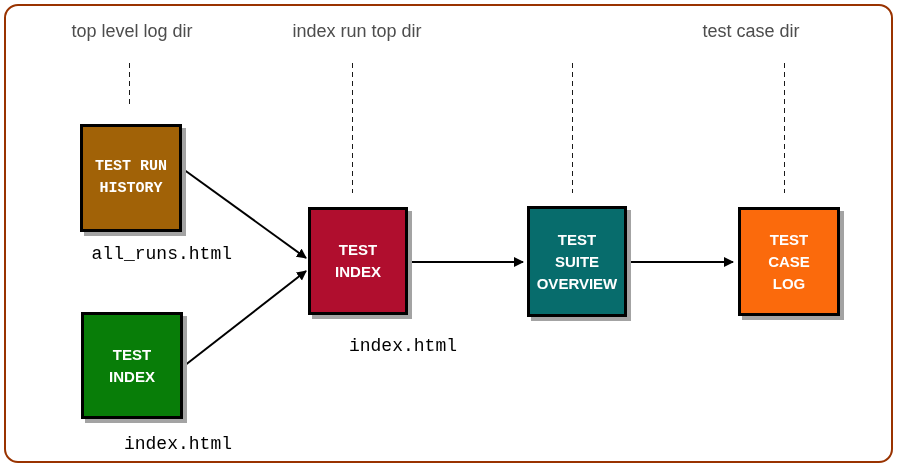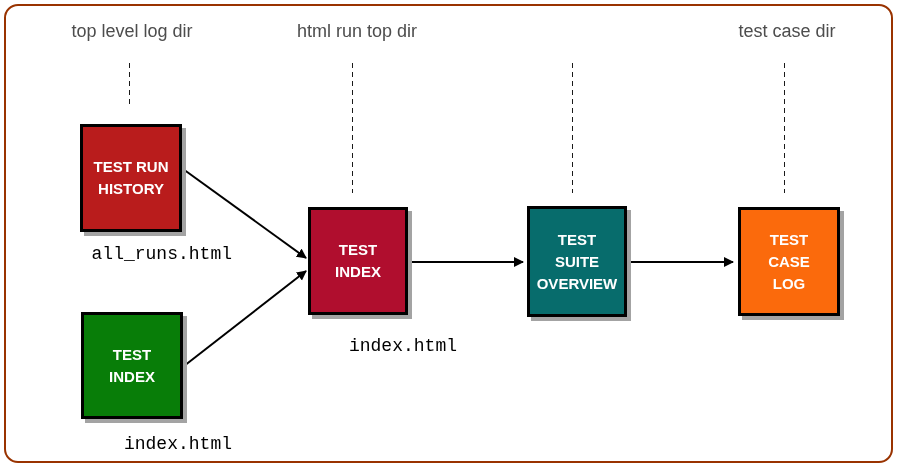--- a/index.html
+++ b/index.html
@@ -60,41 +60,41 @@
   }
 </style>
 </head>
 <body>
 
 <div class="canvas">
 
   <div class="frame"></div>
 
   <div class="col-header" style="left:32px">top level log dir</div>
-  <div class="col-header" style="left:257px">html run top dir</div>
-  <div class="col-header" style="left:687px">test case dir</div>
+  <div class="col-header" style="left:257px">index run top dir</div>
+  <div class="col-header" style="left:651px">test case dir</div>
 
   <div class="dash" style="left:129px;height:44px"></div>
   <div class="dash" style="left:352px;height:130px"></div>
   <div class="dash" style="left:572px;height:130px"></div>
   <div class="dash" style="left:784px;height:130px"></div>
 
   <svg class="arrows" viewBox="0 0 899 469" xmlns="http://www.w3.org/2000/svg">
     <defs>
       <marker id="ah" markerUnits="userSpaceOnUse" markerWidth="12" markerHeight="12" refX="9" refY="5" orient="auto">
         <path d="M0,0 L10,5 L0,10 z" fill="#000"></path>
       </marker>
     </defs>
     <line x1="183" y1="169" x2="306" y2="258" stroke="#000" stroke-width="2" marker-end="url(#ah)"></line>
     <line x1="184" y1="366" x2="306" y2="271" stroke="#000" stroke-width="2" marker-end="url(#ah)"></line>
     <line x1="410" y1="262" x2="523" y2="262" stroke="#000" stroke-width="2" marker-end="url(#ah)"></line>
     <line x1="630" y1="262" x2="733" y2="262" stroke="#000" stroke-width="2" marker-end="url(#ah)"></line>
   </svg>
 
-  <div class="node" style="left: 80px; top: 124px; width: 102px; height: 108px; background-color: #b91c1c;">
+  <div class="node" style="left: 80px; top: 124px; width: 102px; height: 108px; background-color: #a16207; font-family: Liberation Mono, monospace;">
     <span class="node-label">TEST RUN
 HISTORY</span>
   </div>
 
   <div class="node" style="left: 81px; top: 312px; width: 102px; height: 107px; background-color: rgb(8, 125, 8);">
     <span class="node-label">TEST
 INDEX</span>
   </div>
 
   <div class="node" style="left: 308px; top: 207px; width: 100px; height: 108px; background-color: rgb(176, 14, 46);">

